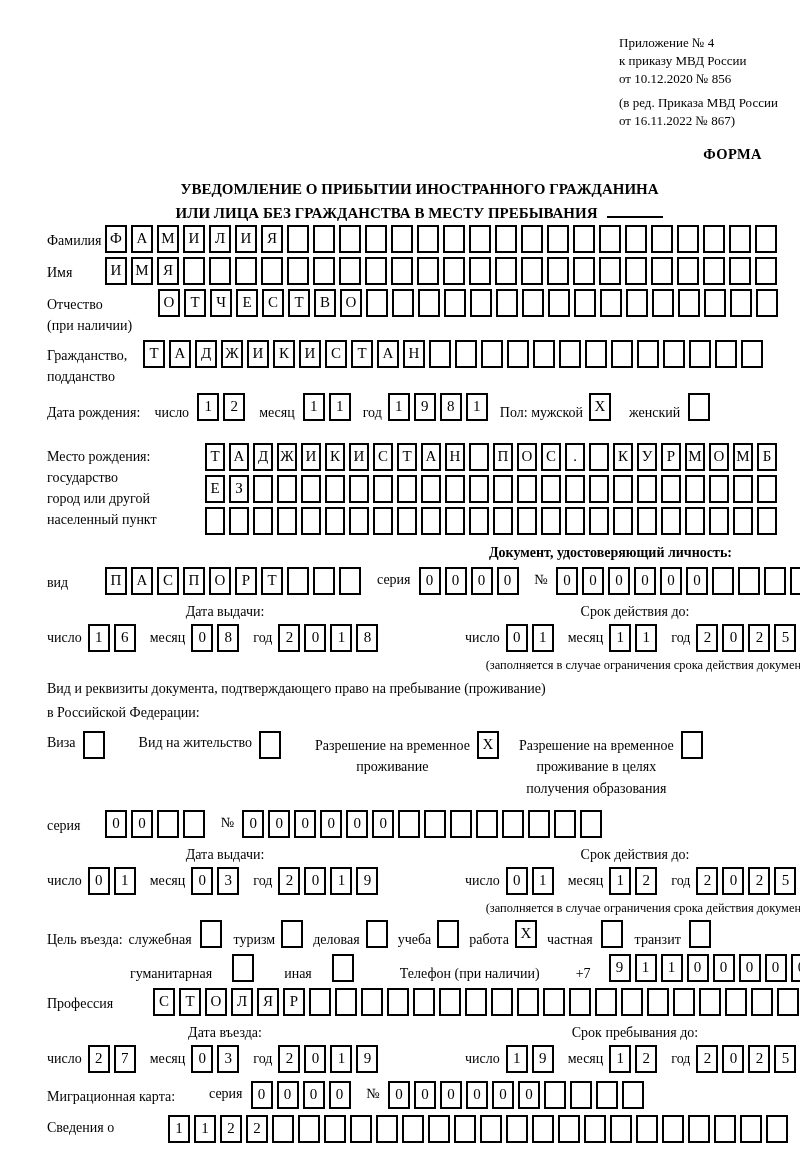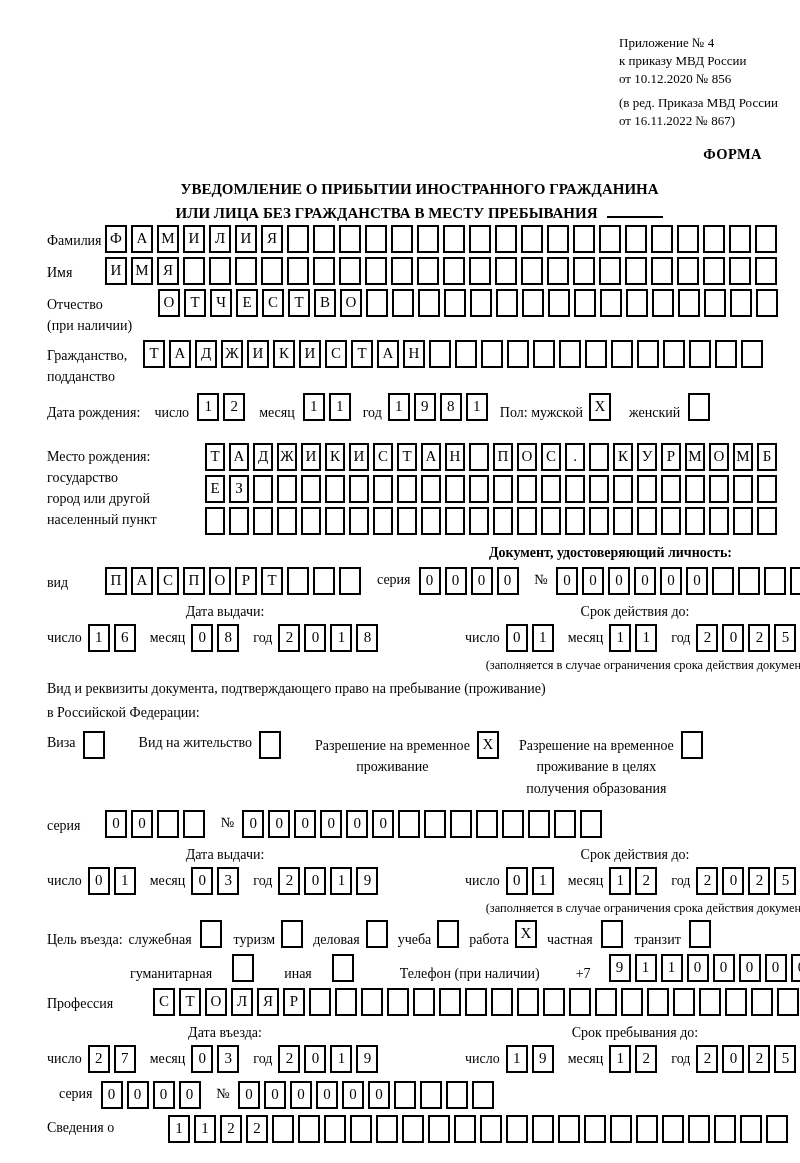--- a/index.html
+++ b/index.html
@@ -651,20 +651,21 @@
             <span class="cell">2</span>
             <span class="cell">0</span>
             <span class="cell">2</span>
             <span class="cell">5</span>
           </span>
       </div>
     </div>
   </div>
 
   <div class="frow" style="margin-top:8px;">
+    <span class="lab w150">Миграционная карта:</span>
     <span class="midlab g40">серия</span>
     <span class="cells">
         <span class="cell">0</span>
         <span class="cell">0</span>
         <span class="cell">0</span>
         <span class="cell">0</span>
       </span>
     <span class="midlab">№</span>
     <span class="cells">
         <span class="cell">0</span>

